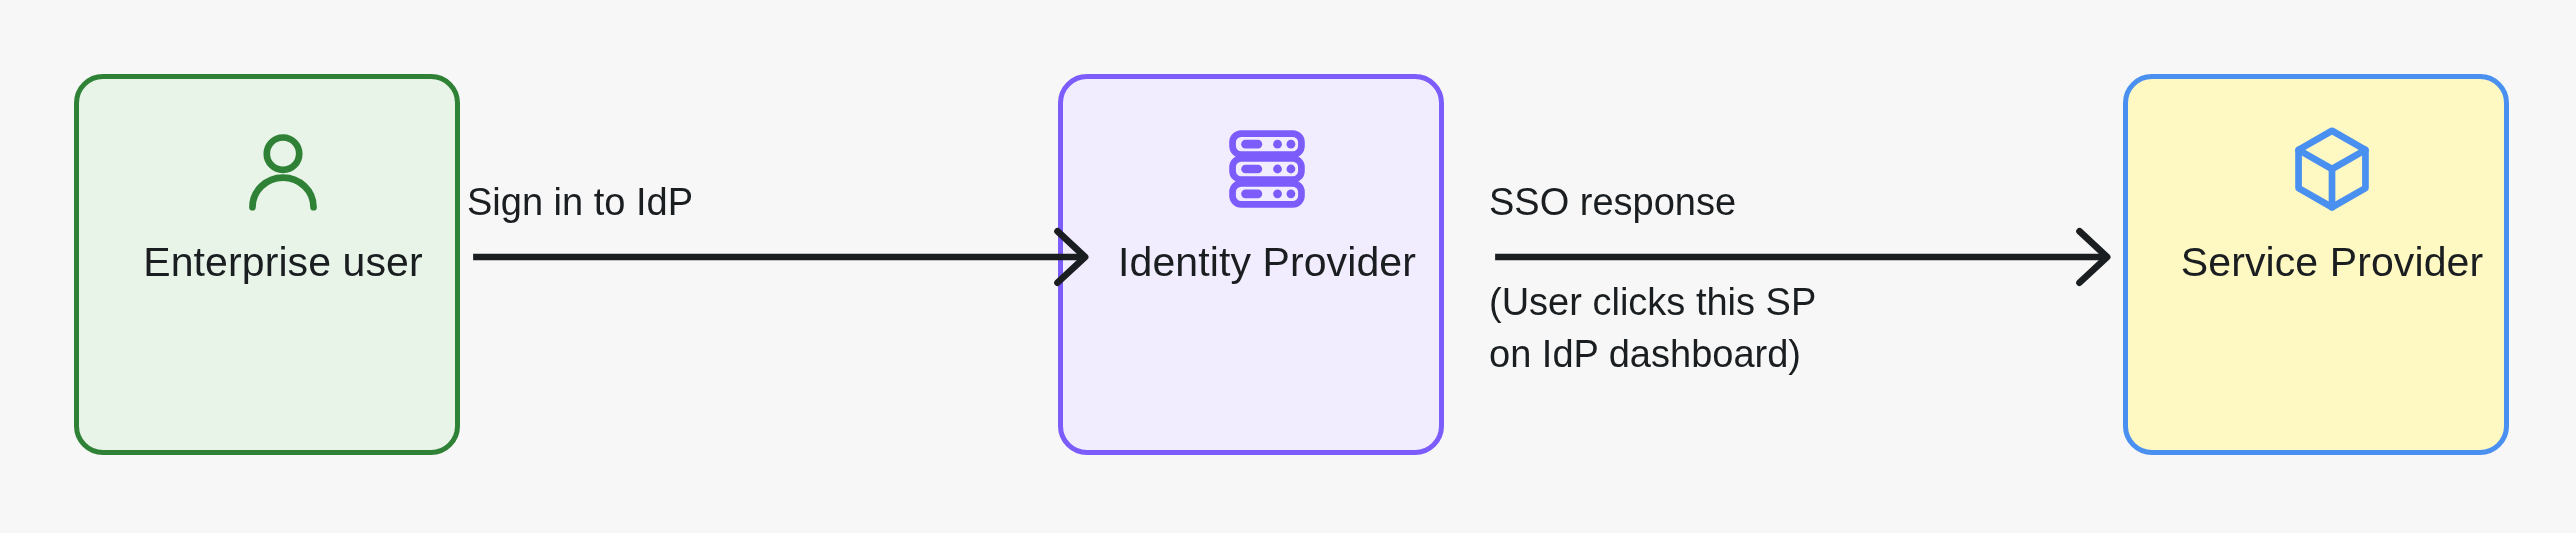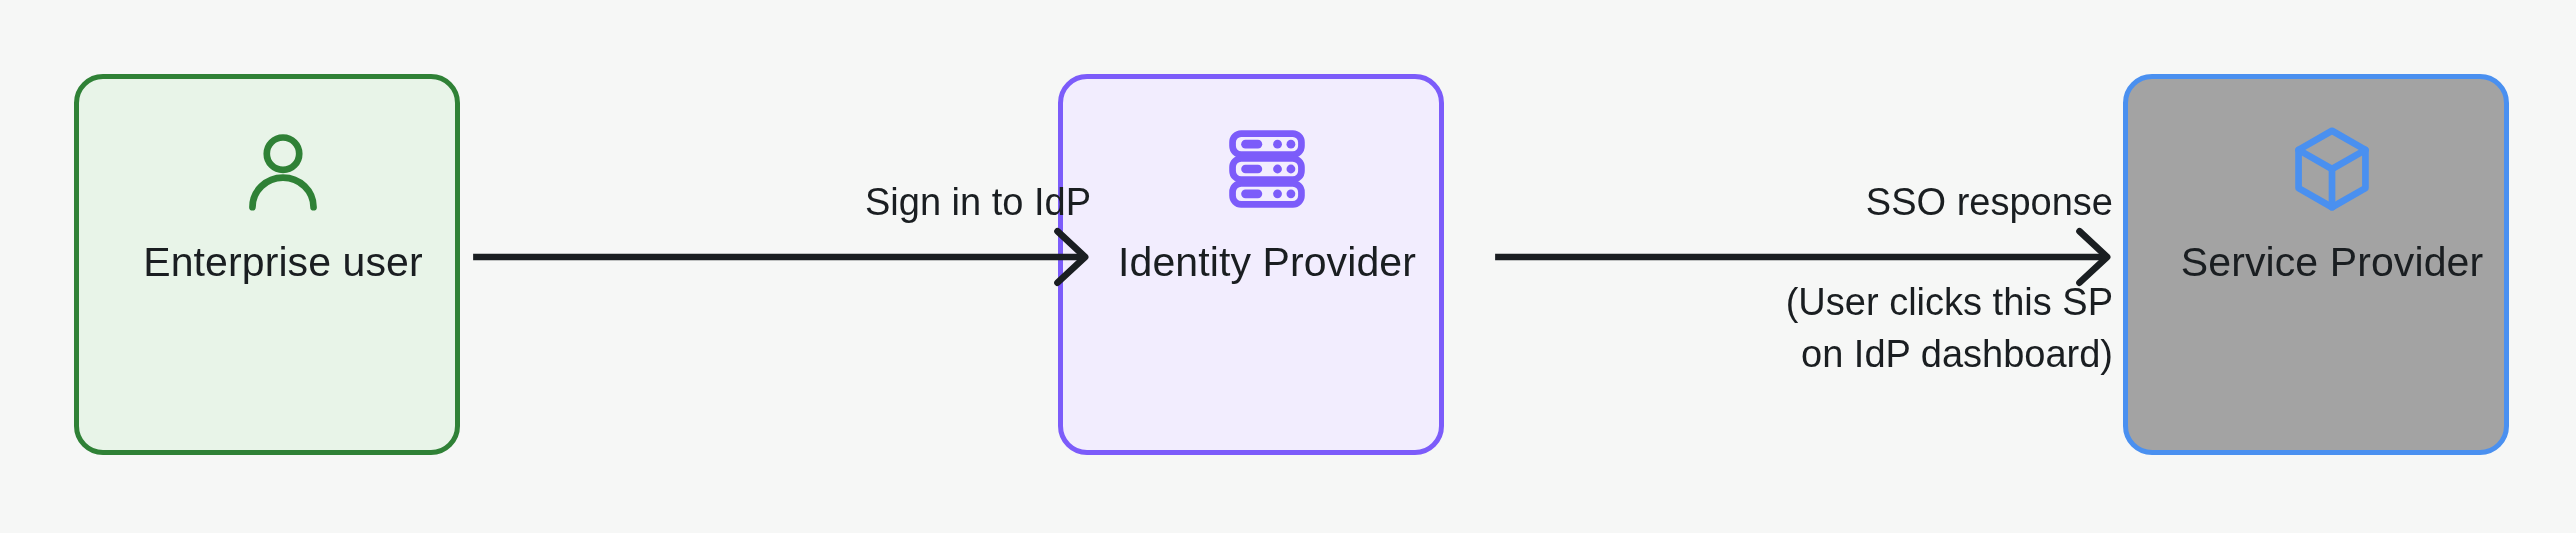--- a/index.html
+++ b/index.html
@@ -47,33 +47,33 @@
     width: 314px;
     text-align: center;
     font-size: 41px;
     line-height: 57px;
     color: #1a1e21;
     letter-spacing: 0.1px;
   }
 
   #node-user   { left: 74px;   border-color: #2f8136; background: #e8f4e8; }
   #node-idp    { left: 1058px; border-color: #7c5cfa; background: #f2edfe; }
-  #node-sp     { left: 2123px; border-color: #4a90f0; background: #a3a3a3; }
+  #node-sp     { left: 2123px; border-color: #4a90f0; background: #fef9c3; }
 
   
   .edge {
     position: absolute;
     top: 0;
     height: 533px;
   }
   .edge svg { display: block; }
 
   .edge-label {
     position: absolute;
-    text-align: right;
+    text-align: left;
     color: #1a1e21;
     font-size: 38px;
     line-height: 52px;
     white-space: pre-line;
   }
 
   #edge1 { left: 467px;  width: 629px; }
   #edge2 { left: 1489px; width: 629px; }
 
   #edge1-label {

